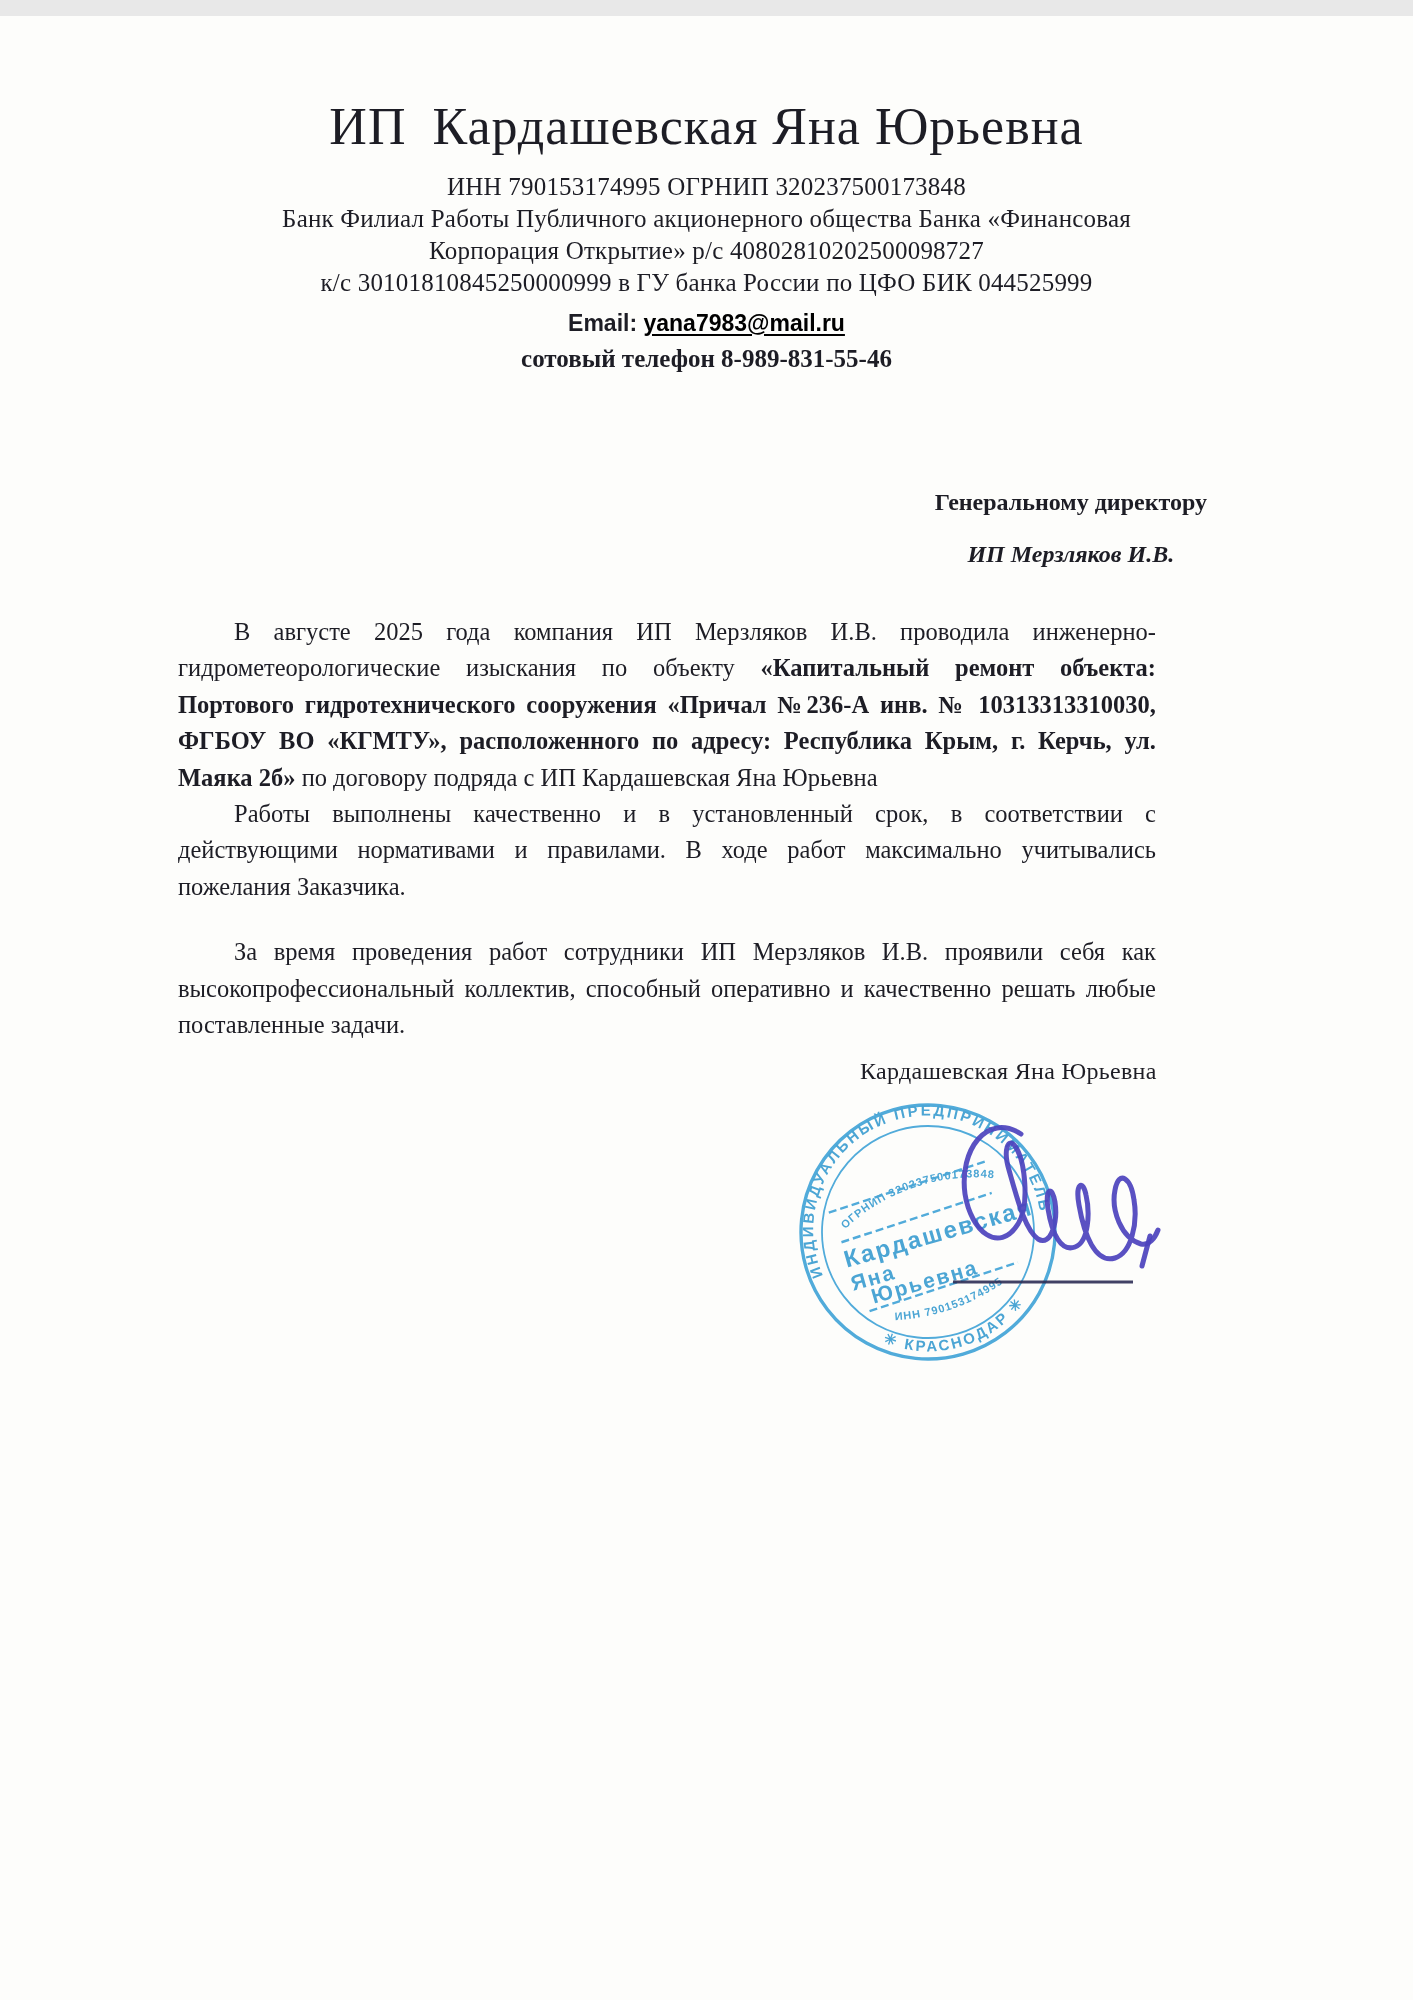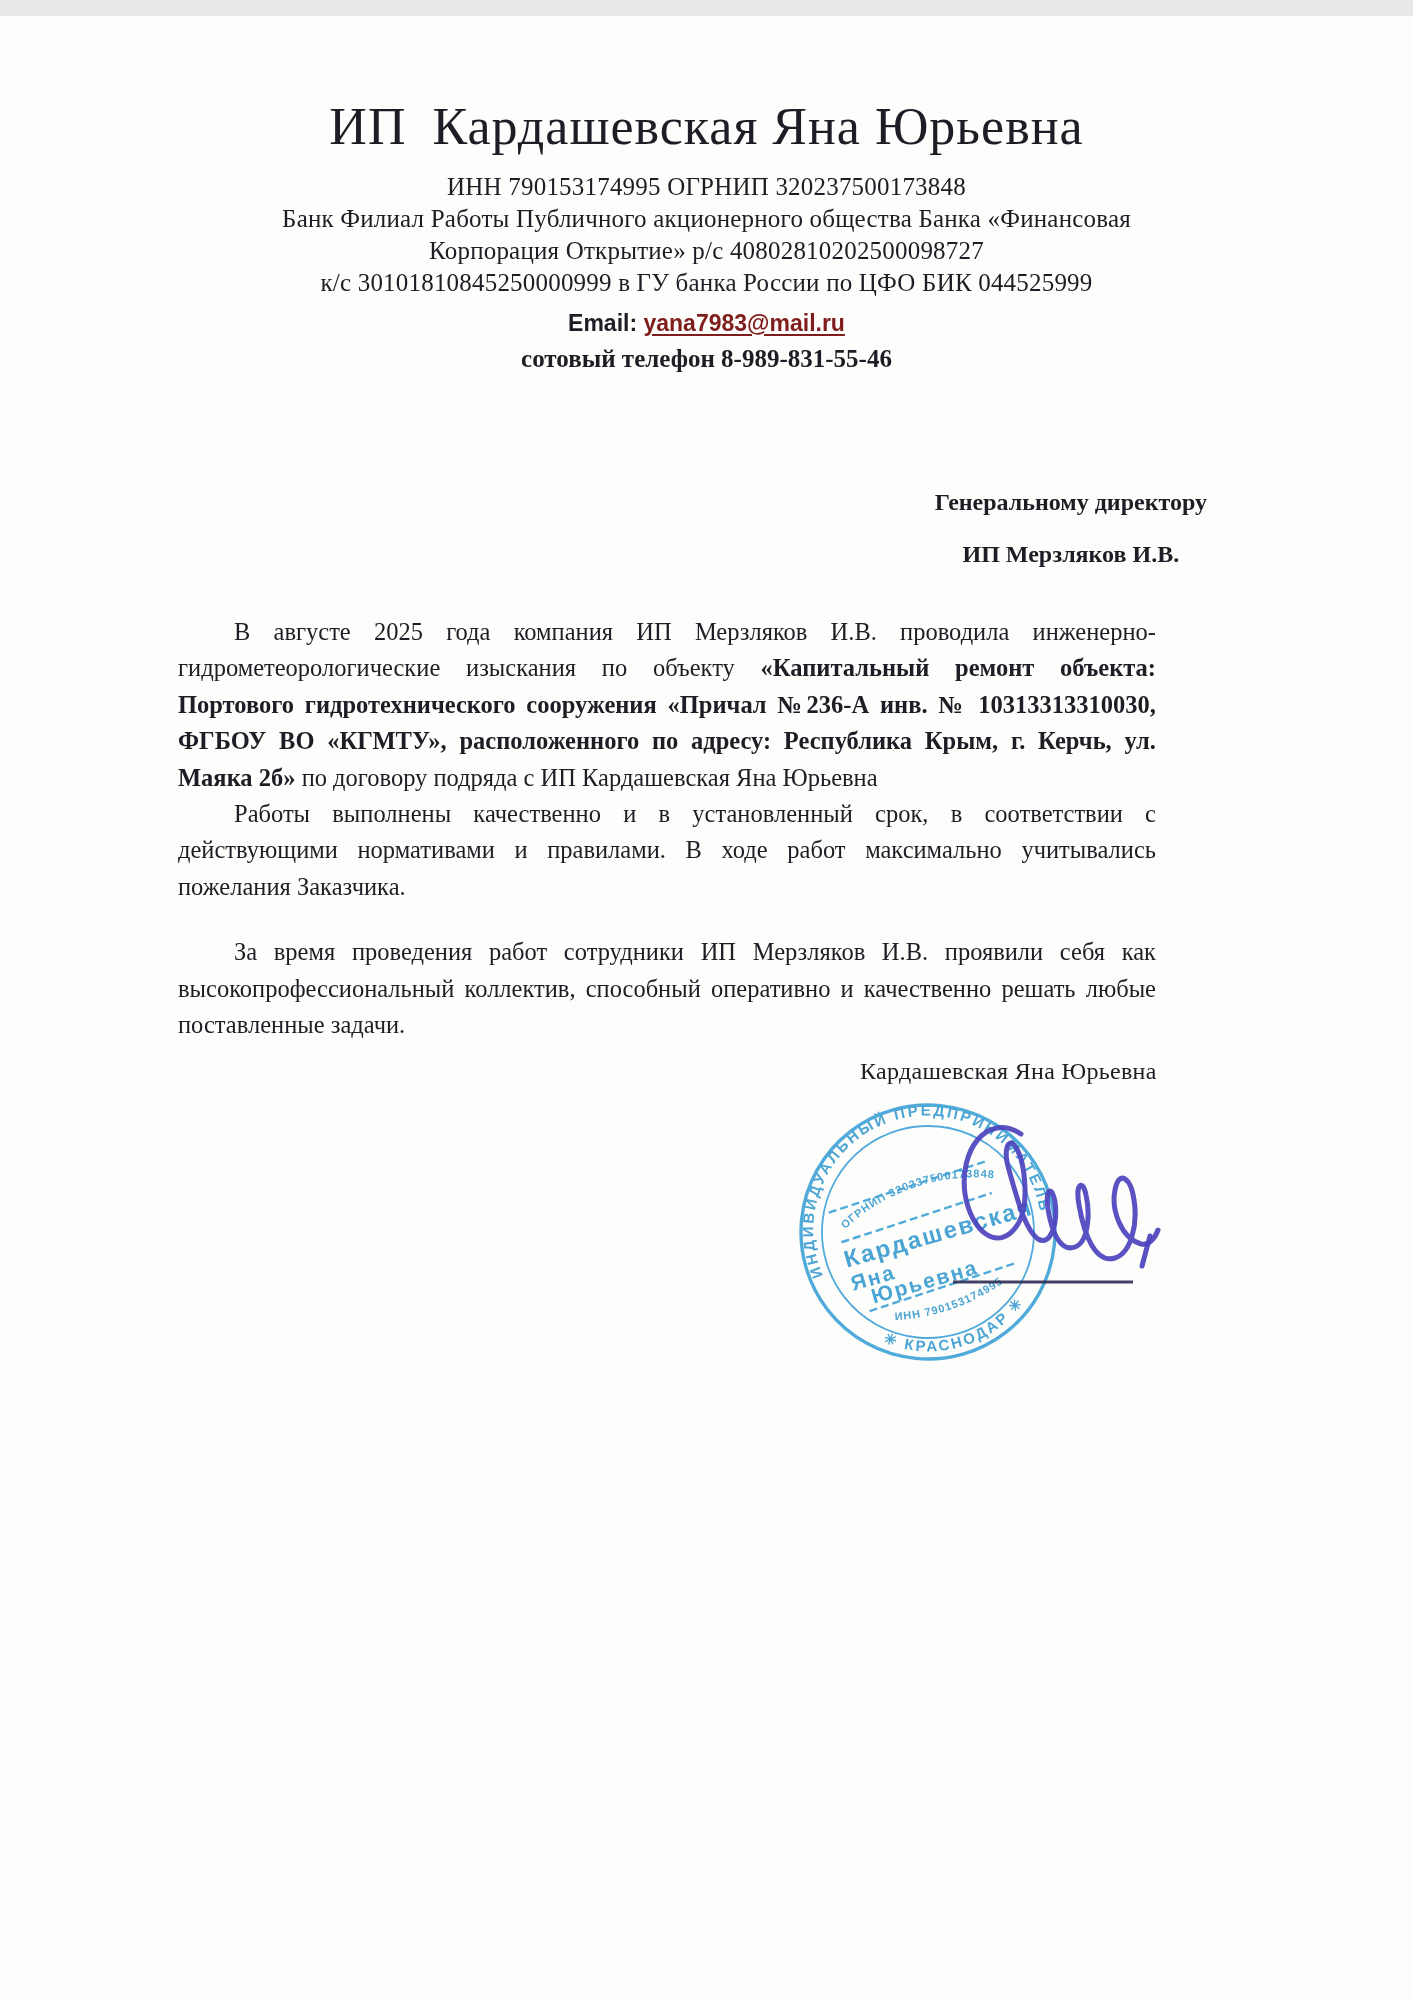--- a/index.html
+++ b/index.html
@@ -12,25 +12,25 @@
     color:#1d1d25;
     overflow:hidden;
   }
   
   .letterhead{position:absolute;top:84px;left:0;right:0;text-align:center;}
   .doc-title{font-size:52px;line-height:1.05;font-weight:400;letter-spacing:1px;white-space:nowrap;}
   .doc-title .t-prefix{margin-right:26px;}
   .hline{font-size:25px;font-weight:normal;line-height:32px;letter-spacing:.2px;}
   .hline.first{margin-top:16px;}
   .email-row{margin-top:9px;font-family:"Liberation Sans",sans-serif;font-size:23px;font-weight:bold;line-height:30px;}
-  .email-link{text-decoration:underline;color:#7f1d1d;text-underline-offset:3px;}
+  .email-link{text-decoration:underline;color:#000000;text-underline-offset:3px;}
   .phone-row{margin-top:5px;font-size:25px;font-weight:bold;line-height:32px;}
   
   .recipient{position:absolute;top:472px;right:206px;text-align:center;font-size:24px;font-weight:bold;line-height:28px;}
-  .recipient .r2{margin-top:24px;}
+  .recipient .r2{margin-top:24px;font-style:italic;}
   
   .body-text{position:absolute;top:598px;left:178px;width:978px;font-size:24.5px;line-height:36.4px;text-align:justify;}
   .body-text p{margin:0;text-indent:56px;}
   .body-text p.gap{margin-top:29px;}
   
   .sig-name{position:absolute;top:1042px;left:860px;font-size:24px;letter-spacing:.3px;white-space:nowrap;}
   .stamp{position:absolute;left:792px;top:1080px;width:272px;height:272px;transform:rotate(-16deg);opacity:.88;}
   .stamp .ink{stroke:#3aa0d6;fill:none;}
   .stamp text{fill:#3399cf;font-family:"Liberation Sans",sans-serif;}
   .stamp .ring-text{font-size:15px;font-weight:bold;letter-spacing:2.5px;}

